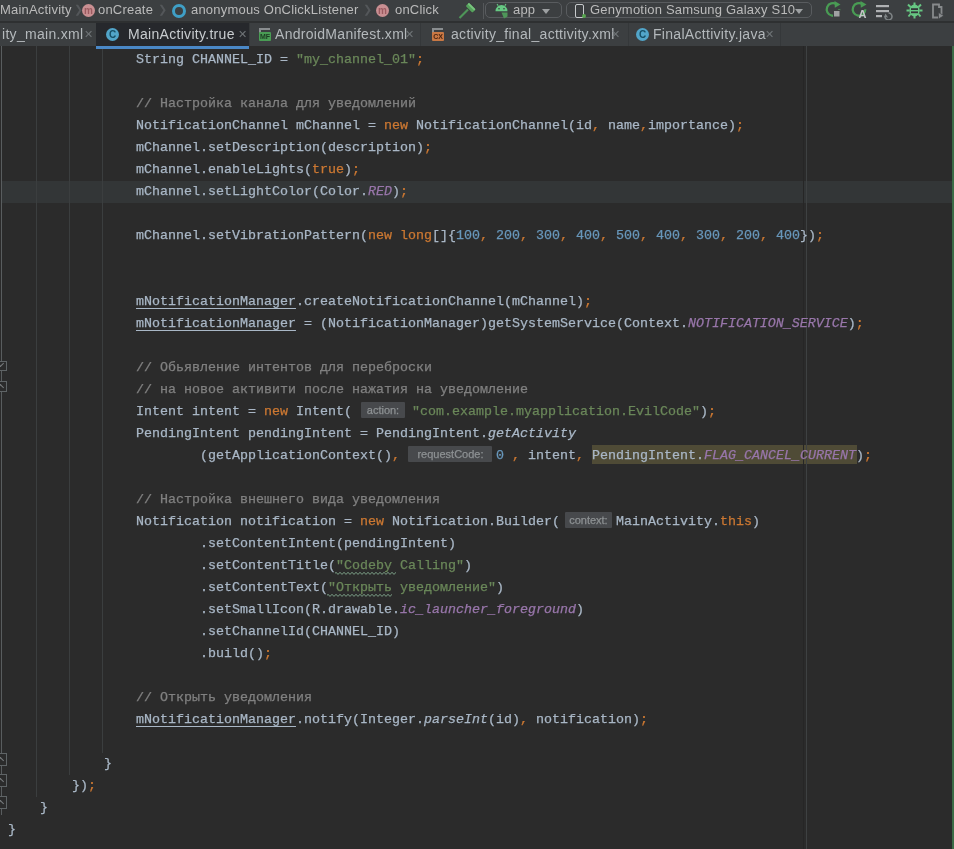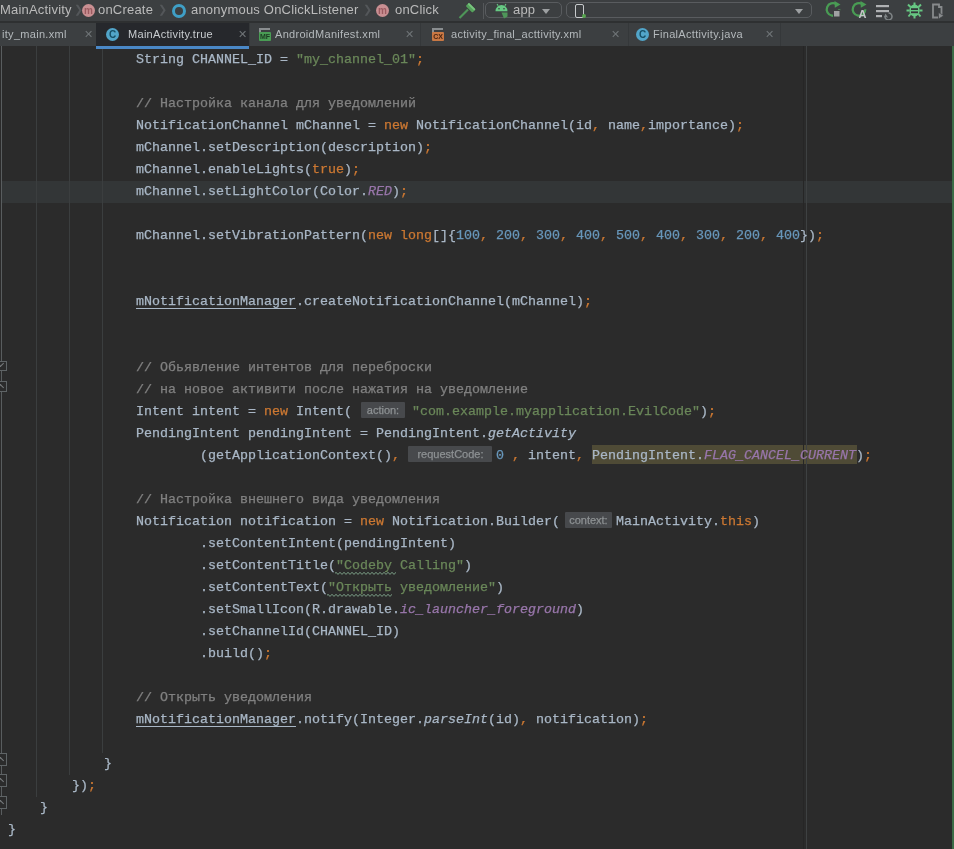--- a/index.html
+++ b/index.html
@@ -3,21 +3,21 @@
 *{margin:0;padding:0;box-sizing:border-box}
 html,body{width:954px;height:849px;overflow:hidden;background:#2b2b2b}
 #root{position:relative;width:954px;height:849px;background:#2b2b2b;font-family:"Liberation Sans",sans-serif}
 .abs{position:absolute}
 
 #toolbar{left:0;top:0;width:954px;height:22px;background:#3c3f41}
 #tbsep{left:0;top:20.5px;width:954px;height:2px;background:#2e3031}
 #tabs{left:0;top:22.5px;width:954px;height:23.5px;background:#3c3f41}
 .bc{color:#bbbbbb;font-size:13px;letter-spacing:0.2px;line-height:19px;top:0}
 .chev{color:#54575a;font-size:11px;line-height:19px;top:0}
-.tabtext{color:#b4b9bc;font-size:11px;letter-spacing:0.3px;line-height:23px;top:22.5px}
+.tabtext{color:#b4b9bc;font-size:14px;letter-spacing:0.3px;line-height:23px;top:22.5px}
 .tx{color:#6f7477;font-size:11px;line-height:23px;top:22.5px}
 
 #editor{left:0;top:46px;width:954px;height:803px;background:#2b2b2b}
 .ln{position:absolute;white-space:pre;font-family:"Liberation Mono",monospace;font-size:13.33px;line-height:22px;color:#a9b7c6;height:22px;-webkit-text-stroke:0.25px}
 .o{color:#cc7832}
 .g{color:#6a8759}
 .b{color:#6897bb}
 .cm{color:#808080}
 .pp{color:#9876aa;font-style:italic}
 .it{font-style:italic}
@@ -69,20 +69,21 @@
 <div class="abs sq" style="left:327px;top:594px;width:65px"></div>
 
 <div class="ln" style="left:136.0px;top:49px">String CHANNEL_ID = <span class="g">"my_channel_01"</span><span class="o">;</span></div>
 <div class="ln" style="left:136.0px;top:93px"><span class="cm">// Настройка канала для уведомлений</span></div>
 <div class="ln" style="left:136.0px;top:115px">NotificationChannel mChannel = <span class="o">new</span> NotificationChannel(id<span class="o">,</span> name<span class="o">,</span>importance)<span class="o">;</span></div>
 <div class="ln" style="left:136.0px;top:137px">mChannel.setDescription(description)<span class="o">;</span></div>
 <div class="ln" style="left:136.0px;top:159px">mChannel.enableLights(<span class="o">true</span>)<span class="o">;</span></div>
 <div class="ln" style="left:136.0px;top:181px">mChannel.setLightColor(Color.<span class="pp">RED</span>)<span class="o">;</span></div>
 <div class="ln" style="left:136.0px;top:225px">mChannel.setVibrationPattern(<span class="o">new</span> <span class="o">long</span>[]{<span class="b">100</span><span class="o">,</span> <span class="b">200</span><span class="o">,</span> <span class="b">300</span><span class="o">,</span> <span class="b">400</span><span class="o">,</span> <span class="b">500</span><span class="o">,</span> <span class="b">400</span><span class="o">,</span> <span class="b">300</span><span class="o">,</span> <span class="b">200</span><span class="o">,</span> <span class="b">400</span>})<span class="o">;</span></div>
 <div class="ln" style="left:136.0px;top:291px"><span class="ul">mNotificationManager</span>.createNotificationChannel(mChannel)<span class="o">;</span></div>
+<div class="ln" style="left:136.0px;top:313px"><span class="ul">mNotificationManager</span> = (NotificationManager)getSystemService(Context.<span class="pp">NOTIFICATION_SERVICE</span>)<span class="o">;</span></div>
 <div class="ln" style="left:136.0px;top:357px"><span class="cm">// Обьявление интентов для переброски</span></div>
 <div class="ln" style="left:136.0px;top:379px"><span class="cm">// на новое активити после нажатия на уведомление</span></div>
 <div class="ln" style="left:136.0px;top:401px">Intent intent = <span class="o">new</span> Intent(<span class="h" style="width:44px;margin-left:9px;margin-right:7px">action:</span><span class="g">"com.example.myapplication.EvilCode"</span>)<span class="o">;</span></div>
 <div class="ln" style="left:136.0px;top:423px">PendingIntent pendingIntent = PendingIntent.<span class="it">getActivity</span></div>
 <div class="ln" style="left:200.0px;top:445px">(getApplicationContext()<span class="o">,</span><span class="h" style="width:84px;margin-left:8.5px;margin-right:3.5px">requestCode:</span><span class="b">0</span> <span class="o">,</span> intent<span class="o">,</span> PendingIntent.<span class="pp">FLAG_CANCEL_CURRENT</span>)<span class="o">;</span></div>
 <div class="ln" style="left:136.0px;top:489px"><span class="cm">// Настройка внешнего вида уведомления</span></div>
 <div class="ln" style="left:136.0px;top:511px">Notification notification = <span class="o">new</span> Notification.Builder(<span class="h" style="width:47px;margin-left:5px;margin-right:4px">context:</span>MainActivity.<span class="o">this</span>)</div>
 <div class="ln" style="left:200.0px;top:533px">.setContentIntent(pendingIntent)</div>
 <div class="ln" style="left:200.0px;top:555px">.setContentTitle(<span class="g">"Codeby Calling"</span>)</div>
 <div class="ln" style="left:200.0px;top:577px">.setContentText(<span class="g">"Открыть уведомление"</span>)</div>
@@ -126,20 +127,21 @@
   <circle cx="5" cy="5.7" r="0.8" fill="#37393b"></circle>
   <circle cx="10" cy="5.7" r="0.8" fill="#37393b"></circle>
   <path d="M7.5 9.5 L13.5 9.5 L13.5 13.5 L10 15.5 Z" fill="#4e9659"></path>
 </svg>
 <div class="abs bc" style="left:513px">app</div>
 <div class="abs" style="left:542px;top:9px;width:0;height:0;border-left:4.5px solid transparent;border-right:4.5px solid transparent;border-top:5px solid #9da0a2"></div>
 
 <div class="abs" style="left:566px;top:2px;width:246px;height:15.5px;border:1px solid #595c5f;border-radius:5px"></div>
 <div class="abs" style="left:575px;top:4px;width:9px;height:14px;border:1.5px solid #c7cacc;border-radius:2px"></div>
 <div class="abs" style="left:582px;top:14px;width:4px;height:4px;border-radius:50%;background:#57a64e"></div>
+<div class="abs bc" style="left:590px">Genymotion Samsung Galaxy S10</div>
 <div class="abs" style="left:795px;top:9px;width:0;height:0;border-left:4.5px solid transparent;border-right:4.5px solid transparent;border-top:5px solid #9da0a2"></div>
 
 <svg class="abs" style="left:824px;top:1px" width="18" height="18" viewBox="0 0 18 18">
   <path d="M12.5 3.2 A6.3 6.3 0 1 0 15.3 8.2" fill="none" stroke="#499c54" stroke-width="2.3"></path>
   <path d="M10.5 0 L10.8 6.8 L16.5 3.4 Z" fill="#499c54"></path>
   <rect x="9.5" y="9.5" width="6.5" height="6.5" fill="#9fa1a3" stroke="#3c3f41" stroke-width="1"></rect>
 </svg>
 <svg class="abs" style="left:850px;top:1px" width="18" height="18" viewBox="0 0 18 18">
   <path d="M12.5 3.2 A6.3 6.3 0 1 0 15.3 8.2" fill="none" stroke="#499c54" stroke-width="2.3"></path>
   <path d="M10.5 0 L10.8 6.8 L16.5 3.4 Z" fill="#499c54"></path>

